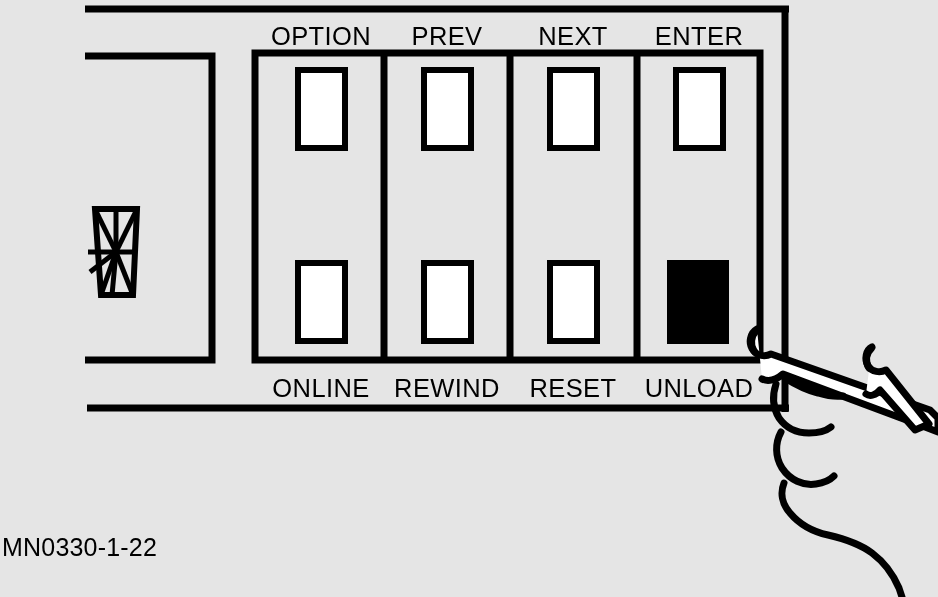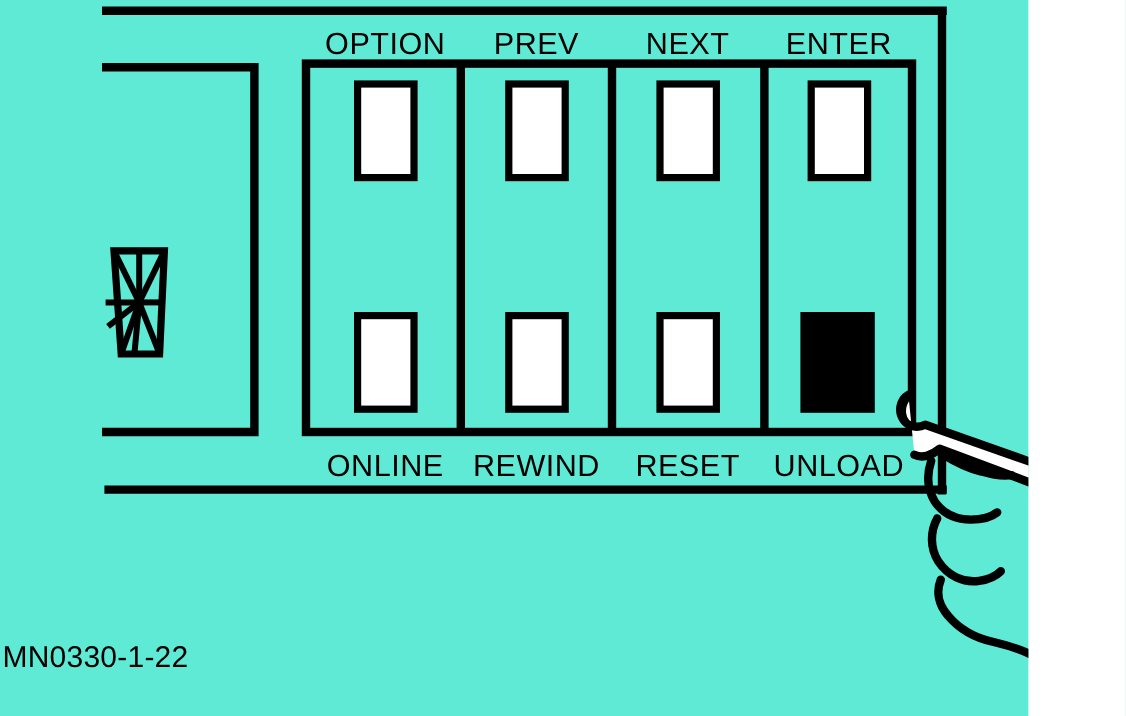--- a/index.html
+++ b/index.html
@@ -7,25 +7,24 @@
     margin: 0;
     padding: 0;
     background: #ffffff;
   }
   body {
     font-family: "Liberation Sans", sans-serif;
     -webkit-font-smoothing: antialiased;
   }
   #figure-root {
     position: relative;
-    width: 826px;
+    width: 938px;
     height: 597px;
-    background: #5eead4;
+    background: #e5e5e5;
     overflow: hidden;
-    padding-left: 31px;
   }
   #figure-svg {
     position: absolute;
     left: 0;
     top: 0;
     width: 938px;
     height: 597px;
     display: block;
   }
   .panel-label {

